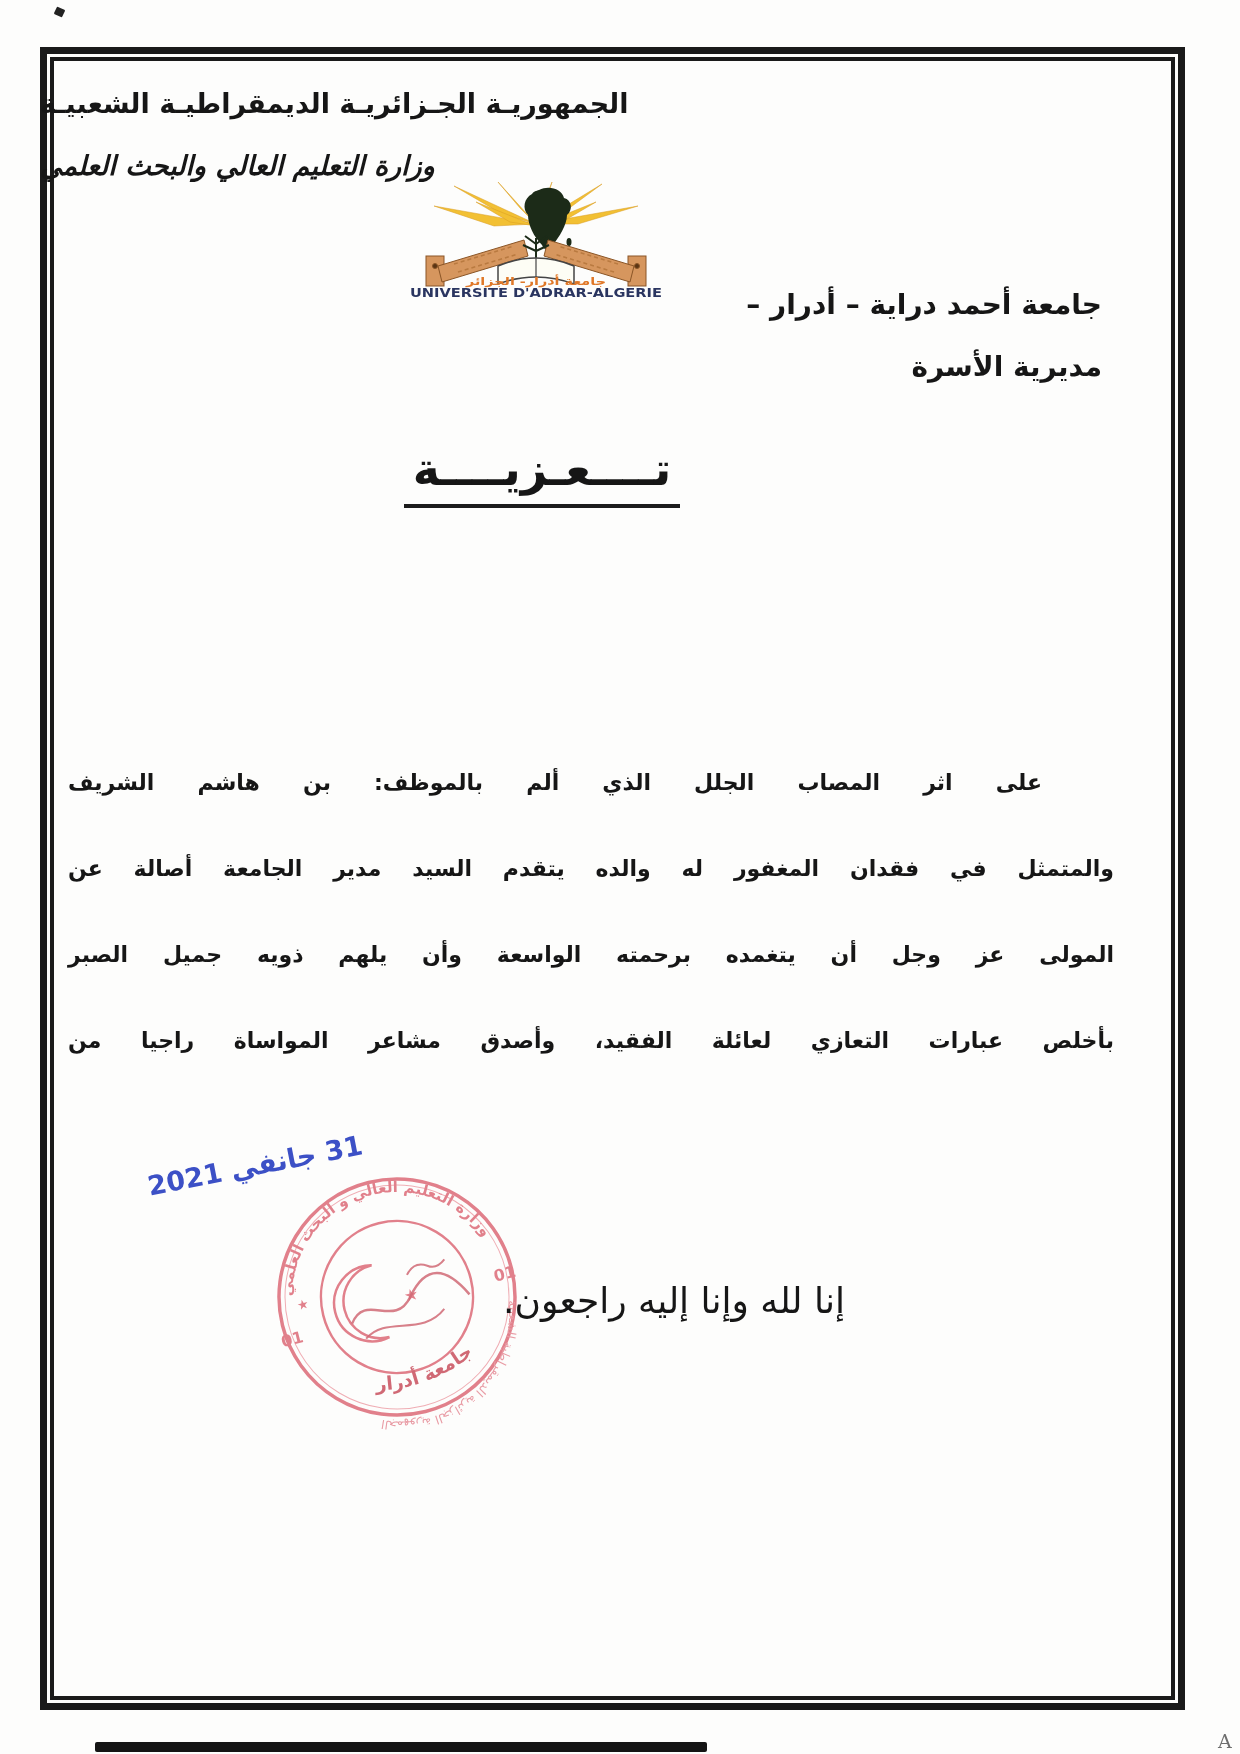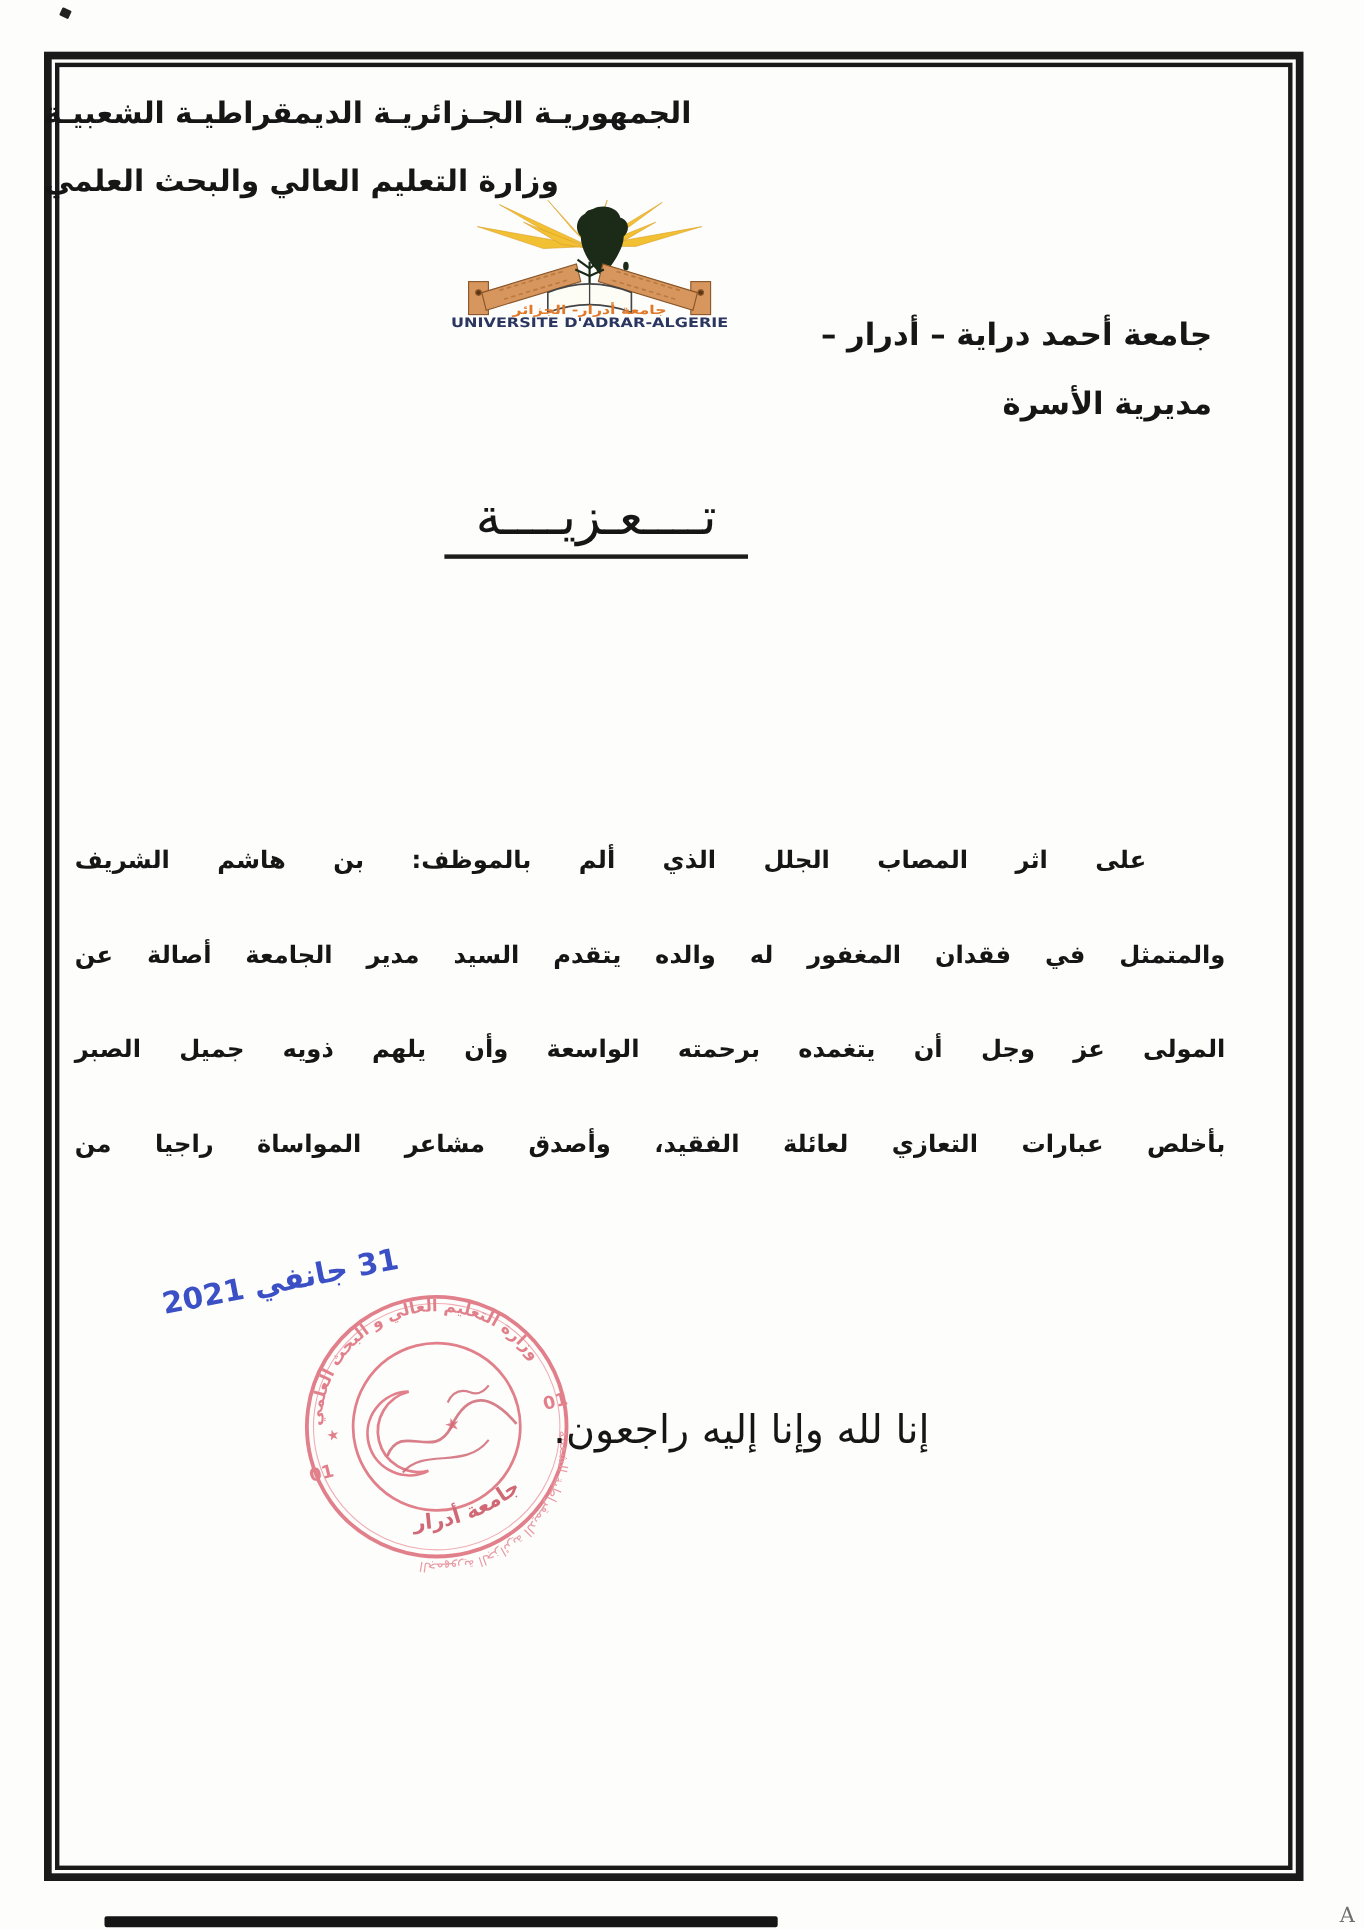--- a/index.html
+++ b/index.html
@@ -16,30 +16,30 @@
   .frame-inner{
     position:absolute;left:3px;top:3px;right:3px;bottom:3px;
     border:4px solid #1a1a1a;
   }
   .rtl{direction:rtl;unicode-bidi:isolate;}
   .hdr{
     position:absolute;left:40px;width:1045px;text-align:left;
     font-weight:bold;font-size:27px;letter-spacing:.5px;
   }
   .hdr1{top:88px;}
-  .hdr2{top:150px;}
+  .hdr2{top:150px;font-style:italic;}
   .logo-wrap{position:absolute;left:390px;top:180px;width:260px;height:120px;margin-left:16px;}
   .univ-line{
     position:absolute;right:138px;font-weight:bold;font-size:28px;text-align:right;
   }
   .univ1{top:288px;text-align:center;}
   .univ2{top:350px;}
   .doc-title{
     position:absolute;left:404px;top:442px;width:276px;
-    text-align:center;font-weight:normal;font-size:46px;
+    text-align:center;font-weight:bold;font-size:46px;
     border-bottom:4px solid #1c1c1c;padding-bottom:8px;
   }
   .body-par{position:absolute;left:68px;top:740px;width:1046px;}
   .body-line{
     direction:rtl;height:86px;line-height:86px;
     font-weight:bold;font-size:22px;white-space:nowrap;
     text-align:justify;text-align-last:justify;
   }
   .body-line.first{padding-right:72px;}
   .body-line.last{text-align:right;text-align-last:right;}

